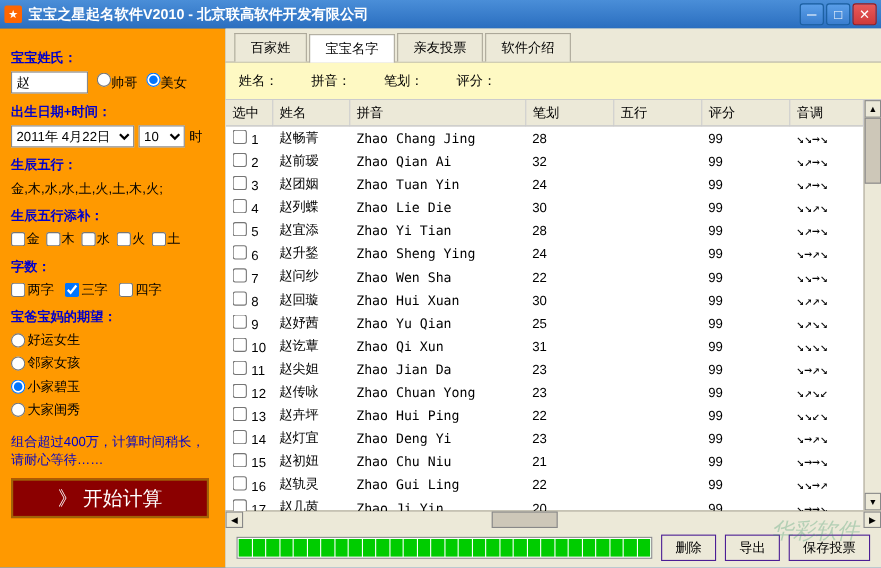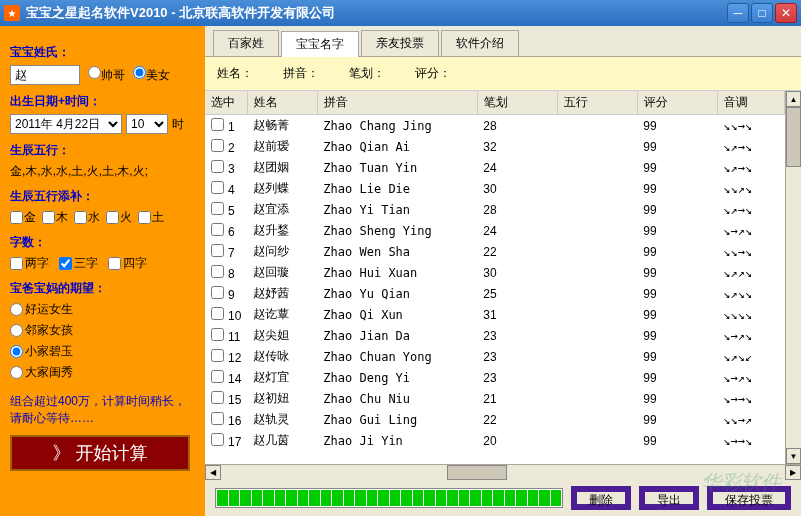--- a/index.html
+++ b/index.html
@@ -57,21 +57,21 @@
 td.tone { font-family: monospace; }
 
 .scrollbar-h { height: 16px; background: #ece9d8; border-top: 1px solid #aca899; display: flex; }
 .scrollbar-h .arrow { width: 16px; background: #ece9d8; border: 1px solid #888; display: flex; align-items: center; justify-content: center; font-size: 8px; cursor: pointer; }
 .scrollbar-h .track { flex: 1; position: relative; }
 .scrollbar-h .thumb { position: absolute; left: 40%; height: 100%; width: 60px; background: #cdc7b8; border: 1px solid #888; cursor: pointer; }
 
 .bottom-bar { display: flex; align-items: center; padding: 6px 10px; gap: 8px; background: #ece9d8; }
 .progress { flex: 1; height: 20px; border: 1px solid #888; background: white; display: flex; padding: 1px; gap: 1px; }
 .progress .seg { flex: 1; background: #00cc00; }
-.bottom-bar button { height: 24px; padding: 0 12px; border: 6px solid #4c1d95; background: #ece9d8; cursor: pointer; }
+.bottom-bar button { height: 24px; padding: 0 12px; border: 1px solid #4c1d95; background: #ece9d8; cursor: pointer; }
 
 .watermark { position: absolute; right: 20px; bottom: 20px; color: rgba(50,150,100,0.3); font-size: 20px; font-style: italic; pointer-events: none; }
 </style>
 </head>
 <body>
 
 <div class="titlebar">
   <div class="icon">★</div>
   <div class="title">宝宝之星起名软件V2010 - 北京联高软件开发有限公司</div>
   <div class="btns">
@@ -268,20 +268,29 @@
               <tr>
                 <td class="chk"><input type="checkbox" style="">12</td>
                 <td class="name">赵传咏</td>
                 <td class="pinyin">Zhao Chuan Yong</td>
                 <td class="strokes">23</td>
                 <td class="wuxing"></td>
                 <td class="score">99</td>
                 <td class="tone">↘↗↘↙</td>
               </tr>
               <tr>
+                <td class="chk"><input type="checkbox" style="">13</td>
+                <td class="name">赵卉坪</td>
+                <td class="pinyin">Zhao Hui Ping</td>
+                <td class="strokes">22</td>
+                <td class="wuxing"></td>
+                <td class="score">99</td>
+                <td class="tone">↘↘↙↘</td>
+              </tr>
+              <tr>
                 <td class="chk"><input type="checkbox" style="">14</td>
                 <td class="name">赵灯宜</td>
                 <td class="pinyin">Zhao Deng Yi</td>
                 <td class="strokes">23</td>
                 <td class="wuxing"></td>
                 <td class="score">99</td>
                 <td class="tone">↘→↗↘</td>
               </tr>
               <tr>
                 <td class="chk"><input type="checkbox" style="">15</td>

